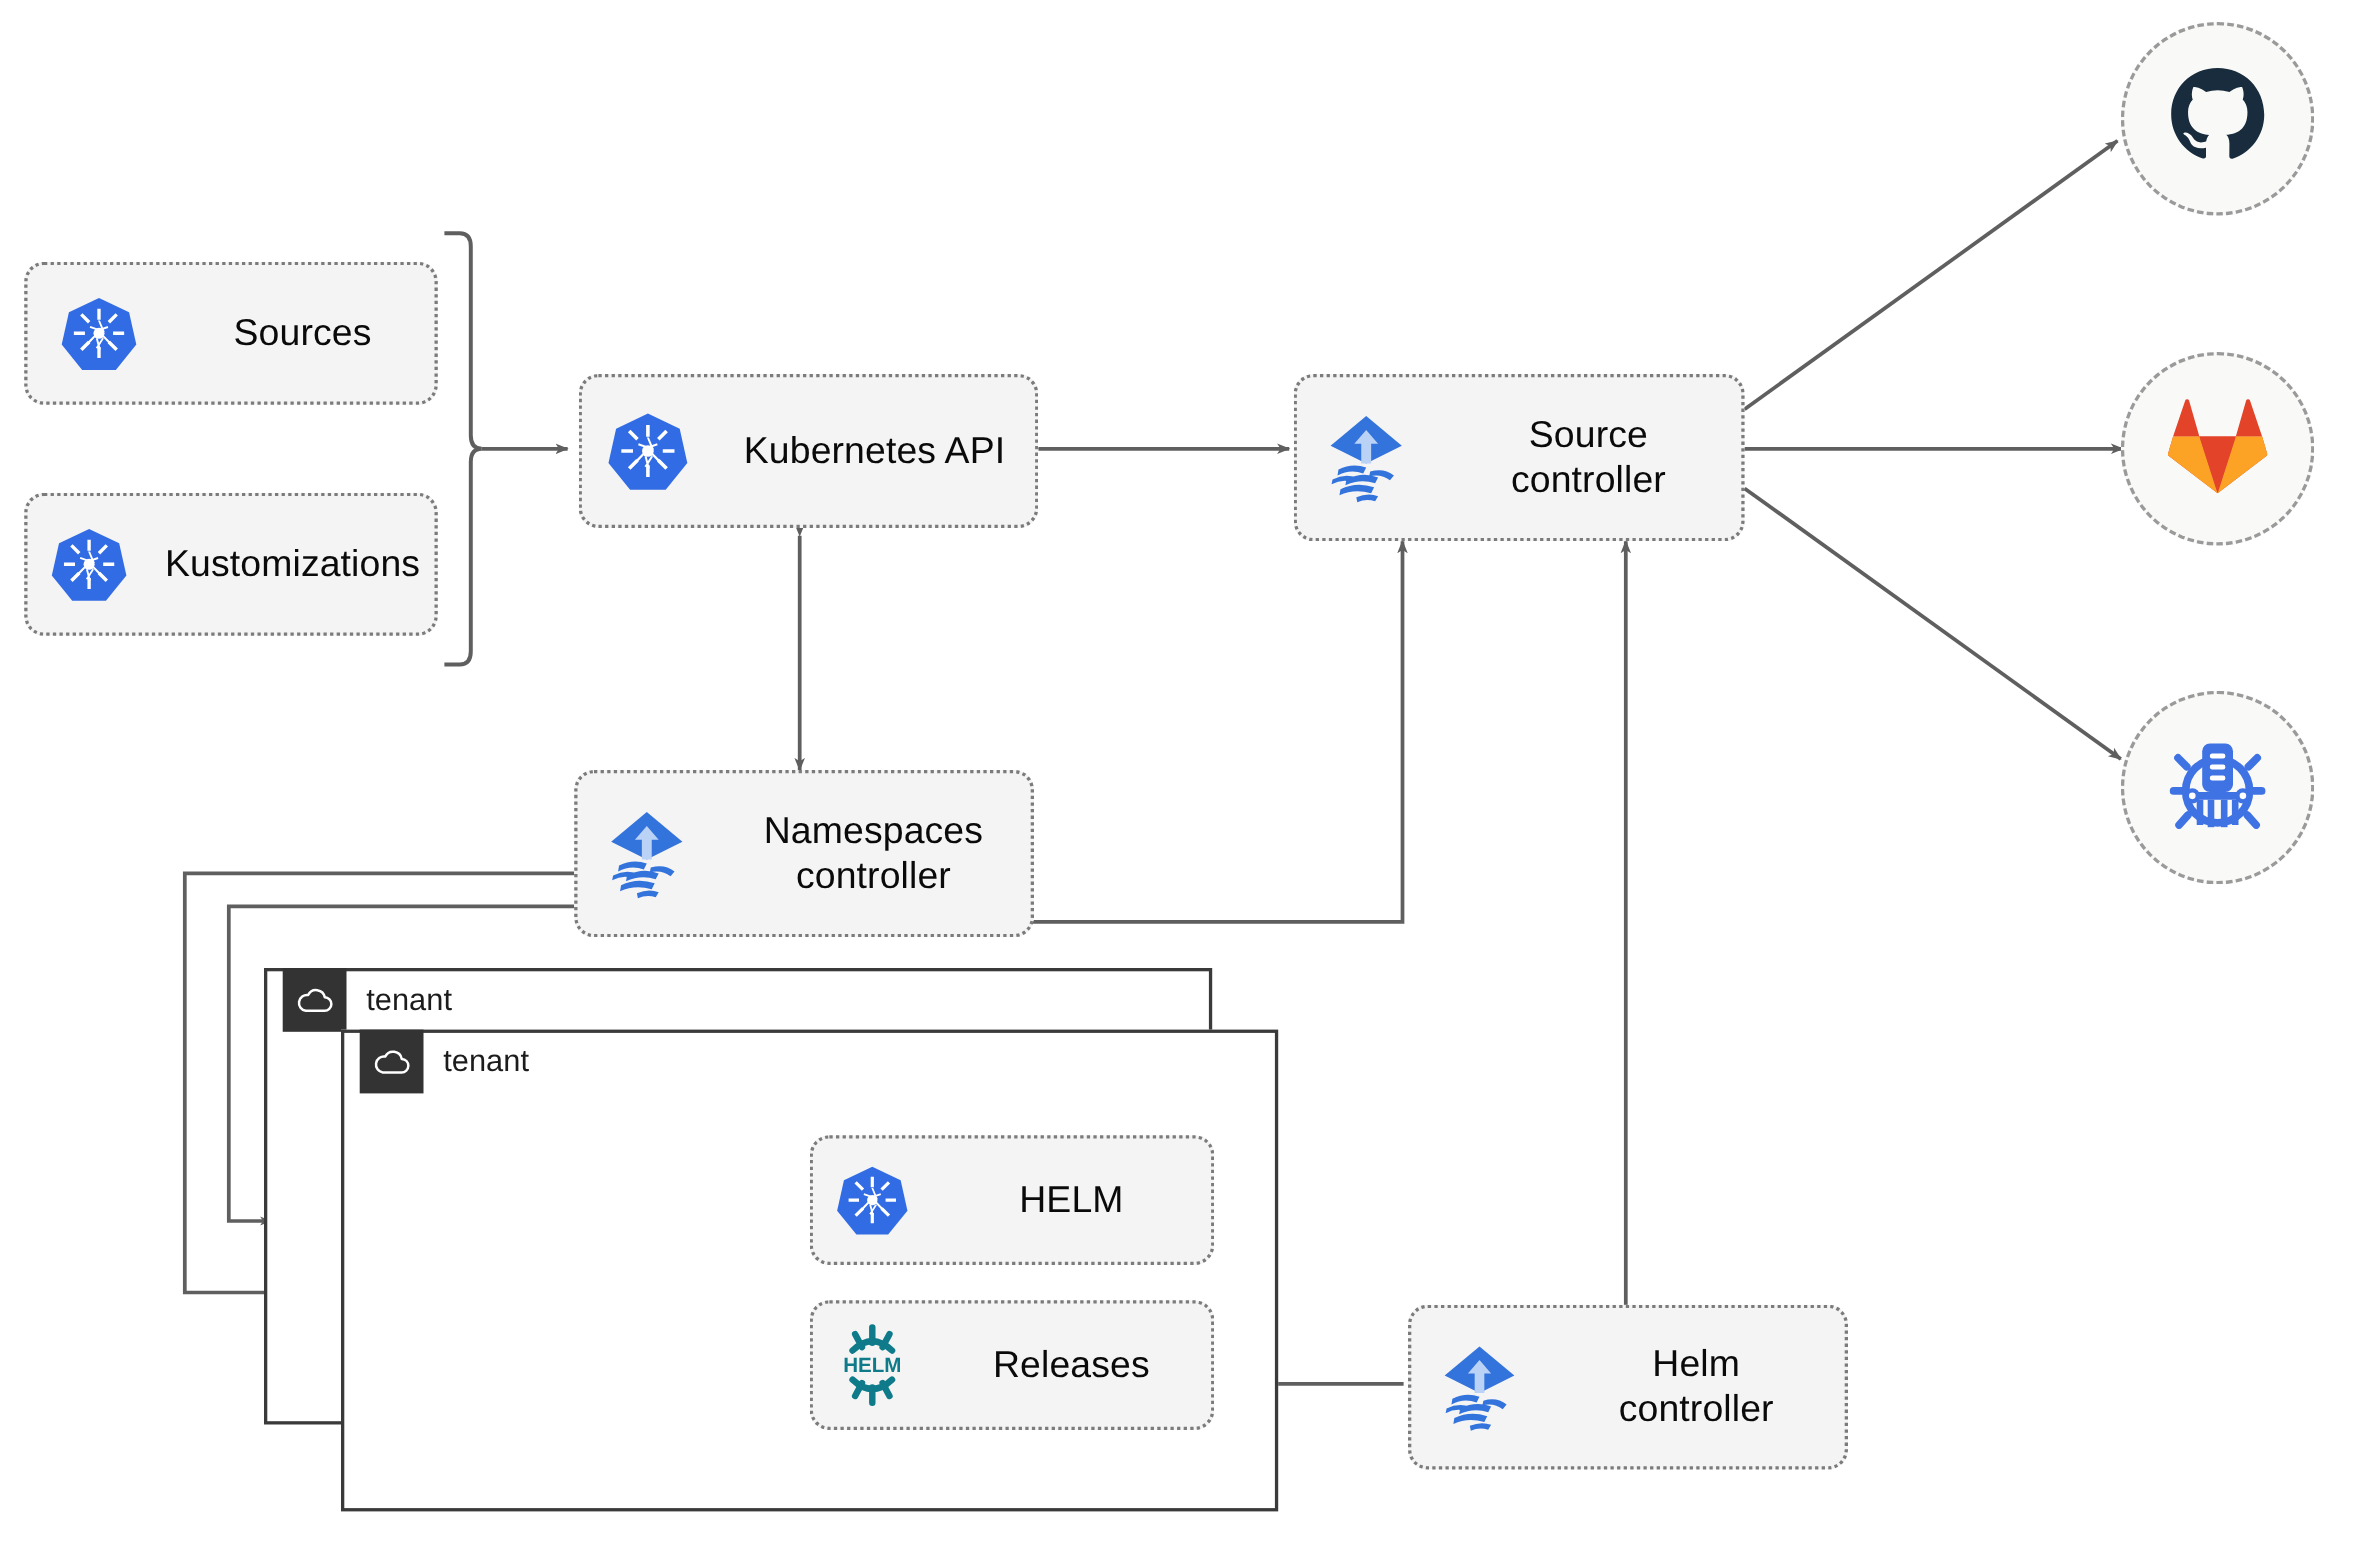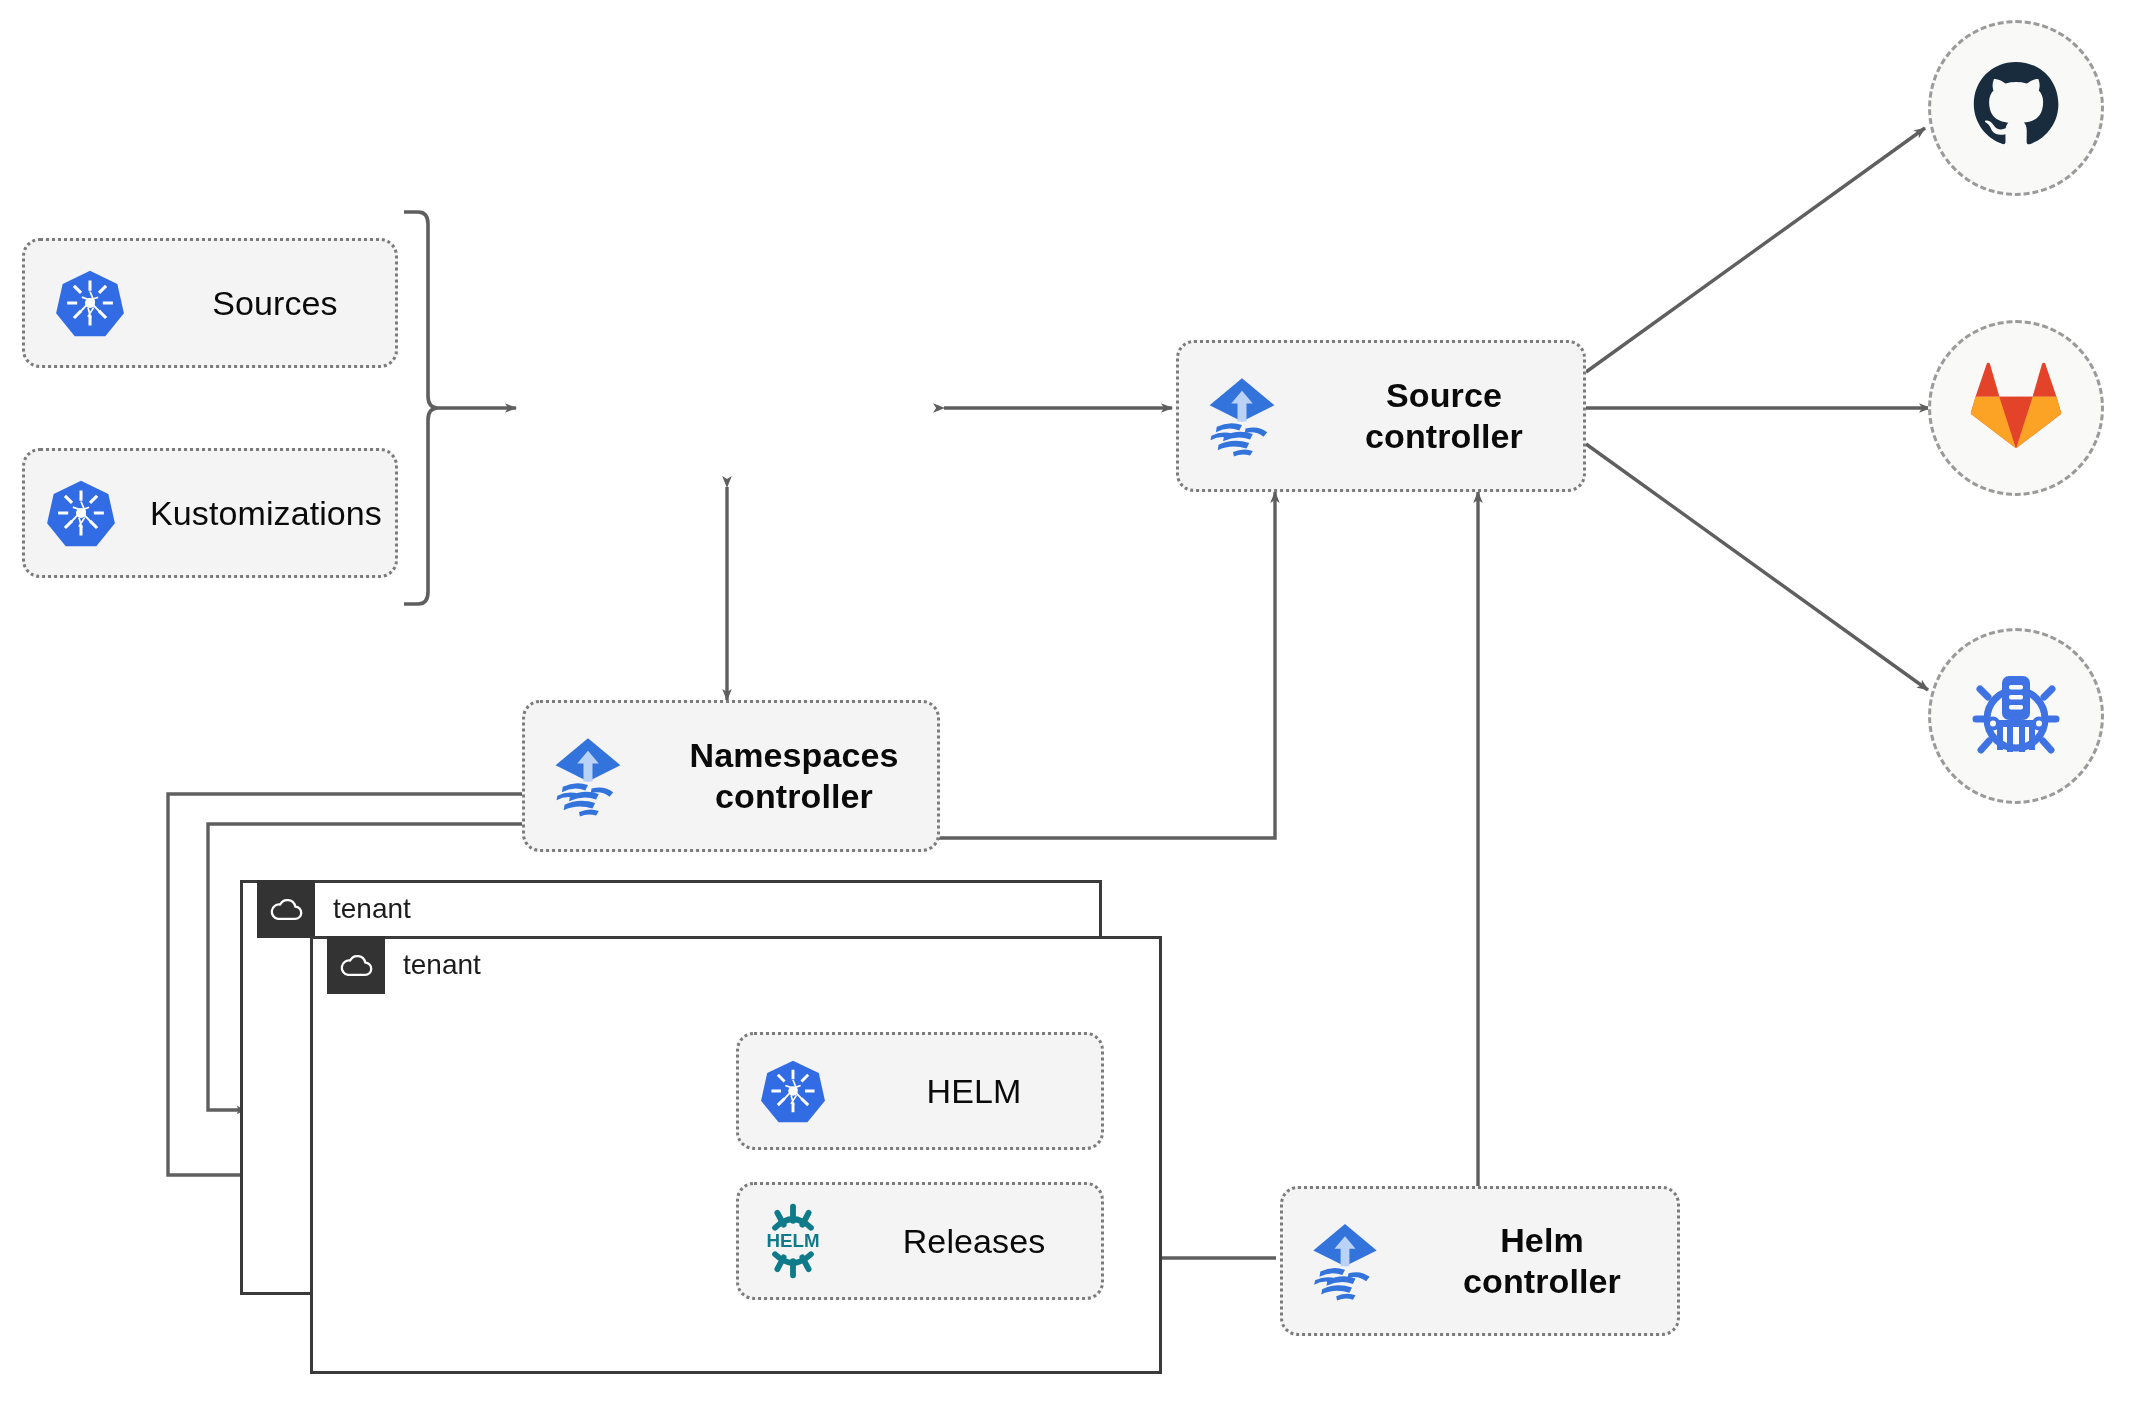--- a/index.html
+++ b/index.html
@@ -6,21 +6,21 @@
   body{font-family:"Liberation Sans","DejaVu Sans",sans-serif;}
   #stage{position:relative;width:2144px;height:1407px;background:#fff;overflow:hidden;}
 
   svg.layer{position:absolute;left:0;top:0;width:2144px;height:1407px;pointer-events:none;}
 
   .node{position:absolute;box-sizing:border-box;background:#f4f4f4;
         border:3px dotted #7b7b7b;border-radius:18px;display:flex;align-items:center;}
   .node .ico{flex:0 0 auto;display:flex;align-items:center;justify-content:center;}
   .node .lbl{flex:1 1 auto;text-align:center;color:#0a0a0a;line-height:1.2;
              font-size:34px;letter-spacing:.1px;}
-  .node .lbl.two{font-size:34px;font-weight:bold;}
+  .node .lbl.two{font-size:34px;}
 
   .circ{position:absolute;box-sizing:border-box;border:3px dashed #9a9a9a;border-radius:50%;
         background:#f9f9f7;display:flex;align-items:center;justify-content:center;}
 
   .tenant{position:absolute;box-sizing:border-box;background:#ffffff;border:3px solid #3a3a3a;}
   .tenant .bar{position:absolute;left:-3px;top:-3px;height:58px;display:flex;align-items:center;margin-left:17px;}
   .tenant .cloudbox{width:58px;height:58px;background:#333333;display:flex;
                     align-items:center;justify-content:center;}
   .tenant .tname{margin-left:18px;font-size:28px;color:#1c1c1c;}
 </style>
@@ -95,20 +95,36 @@
           <path d="M11.1 30.6h9.2v2.8h-9.2zM43.7 30.6h9.2v2.8h-9.2z"></path>
           <path d="M16.3 17.3l2-2 6.5 6.5-2 2zM39.2 40.2l2-2 6.5 6.5-2 2z"></path>
           <path d="M45.7 15.3l2 2-6.5 6.5-2-2zM22.8 38.2l2 2-6.5 6.5-2-2z"></path>
           <path d="M31.2 21.4h1.6l3.9 9.3-1.4.8zM28.7 32.9l1.1 1.2-6.7 7.3-1.2-1.5zM34.2 34.1l1.1-1.2 6.8 7-1.2 1.5zM24.3 27.4l.5-1.5 9.4 3.3-.4 1.6zM39.2 26l.5 1.5-9.5 3.3-.4-1.6zM29.4 36.4l1.5-.5 2.6 9.6-1.6.3zM34.6 35.9l1.5.5-5.4 8.5-1.3-.9z"></path>
         </g>
       </svg>
     </span>
     <span class="lbl">Kustomizations</span>
   </div>
 
+  <div class="node" style="left:526px;top:340px;width:418px;height:140px;">
+    <span class="ico" style="width:120px;">
+      <svg width="74" height="74" viewBox="0 0 64 64" aria-hidden="true">
+        <path d="M32 2.6 57 14.6 63 41.4 46 62.4 18 62.4 1 41.4 7 14.6Z" fill="#326CE5"></path>
+        <g fill="#fff">
+          <circle cx="32" cy="32" r="4.6"></circle>
+          <path d="M30.6 11.5h2.8v9.2h-2.8zM30.6 43.3h2.8v9.2h-2.8z"></path>
+          <path d="M11.1 30.6h9.2v2.8h-9.2zM43.7 30.6h9.2v2.8h-9.2z"></path>
+          <path d="M16.3 17.3l2-2 6.5 6.5-2 2zM39.2 40.2l2-2 6.5 6.5-2 2z"></path>
+          <path d="M45.7 15.3l2 2-6.5 6.5-2-2zM22.8 38.2l2 2-6.5 6.5-2-2z"></path>
+          <path d="M31.2 21.4h1.6l3.9 9.3-1.4.8zM28.7 32.9l1.1 1.2-6.7 7.3-1.2-1.5zM34.2 34.1l1.1-1.2 6.8 7-1.2 1.5zM24.3 27.4l.5-1.5 9.4 3.3-.4 1.6zM39.2 26l.5 1.5-9.5 3.3-.4-1.6zM29.4 36.4l1.5-.5 2.6 9.6-1.6.3zM34.6 35.9l1.5.5-5.4 8.5-1.3-.9z"></path>
+        </g>
+      </svg>
+    </span>
+    <span class="lbl">Kubernetes API</span>
+  </div>
 
   <div class="node" style="left:1176px;top:340px;width:410px;height:152px;">
     <span class="ico" style="width:126px;">
       <svg width="90" height="90" viewBox="0 0 100 100" aria-hidden="true">
         <path d="M50 8 L86 38 L50 56 L14 38 Z" fill="#3373DC"></path>
         <path d="M50 22 L62 36 L55 36 L55 56 L45 56 L45 36 L38 36 Z" fill="#BBD2F7"></path>
         <g fill="#3373DC">
           <path d="M22 62 q14-7 28-2 l-3 6 q-13-5-26 2z"></path>
           <path d="M30 72 q16-8 32-2 l-3 6 q-15-5-30 2z"></path>
           <path d="M16 72 q12-6 24-2 l-3 5 q-11-4-22 2z"></path>

